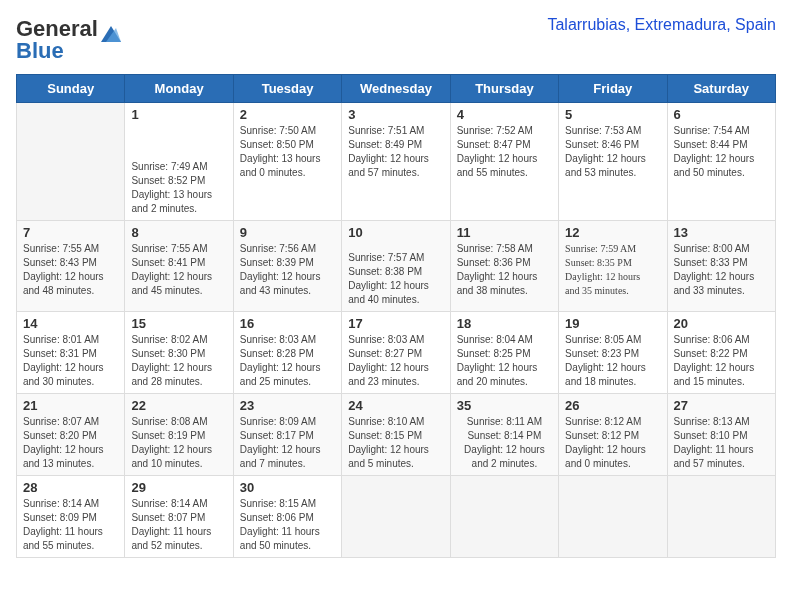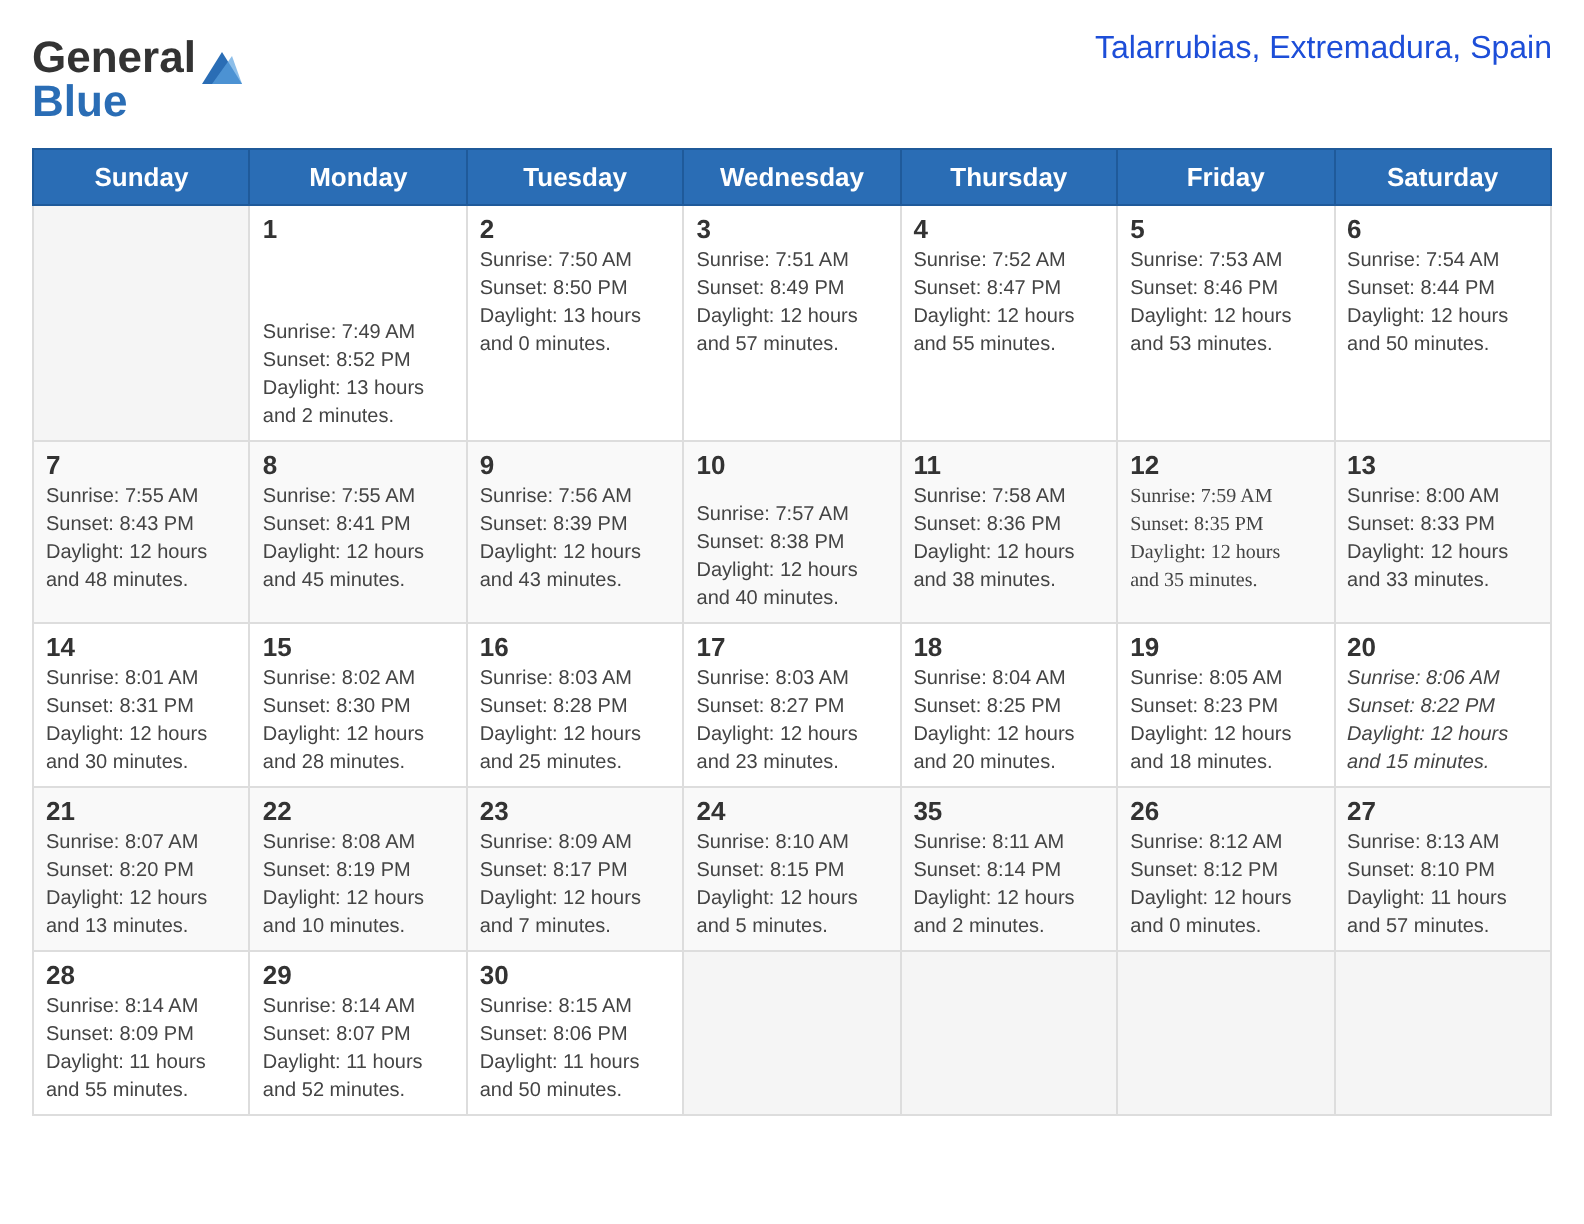--- a/index.html
+++ b/index.html
@@ -239,21 +239,21 @@
         </td>
         <td>
           <span class="day-number">19</span>
           <div class="day-info" style="white-space: pre-line;">Sunrise: 8:05 AM
 Sunset: 8:23 PM
 Daylight: 12 hours
 and 18 minutes.</div>
         </td>
         <td>
           <span class="day-number">20</span>
-          <div class="day-info" style="white-space: pre-line; font-style: italic;">Sunrise: 8:06 AM
+          <div class="day-info" style="white-space: pre-line;">Sunrise: 8:06 AM
 Sunset: 8:22 PM
 Daylight: 12 hours
 and 15 minutes.</div>
         </td>
       </tr>
       <tr>
         <td>
           <span class="day-number">21</span>
           <div class="day-info" style="white-space: pre-line;">Sunrise: 8:07 AM
 Sunset: 8:20 PM
@@ -276,21 +276,21 @@
         </td>
         <td>
           <span class="day-number">24</span>
           <div class="day-info" style="white-space: pre-line;">Sunrise: 8:10 AM
 Sunset: 8:15 PM
 Daylight: 12 hours
 and 5 minutes.</div>
         </td>
         <td>
           <span class="day-number">35</span>
-          <div class="day-info" style="white-space: pre-line;">Sunrise: 8:11 AM
+          <div class="day-info" style="white-space: pre-line; text-align: center;">Sunrise: 8:11 AM
 Sunset: 8:14 PM
 Daylight: 12 hours
 and 2 minutes.</div>
         </td>
         <td>
           <span class="day-number">26</span>
           <div class="day-info" style="white-space: pre-line;">Sunrise: 8:12 AM
 Sunset: 8:12 PM
 Daylight: 12 hours
 and 0 minutes.</div>

